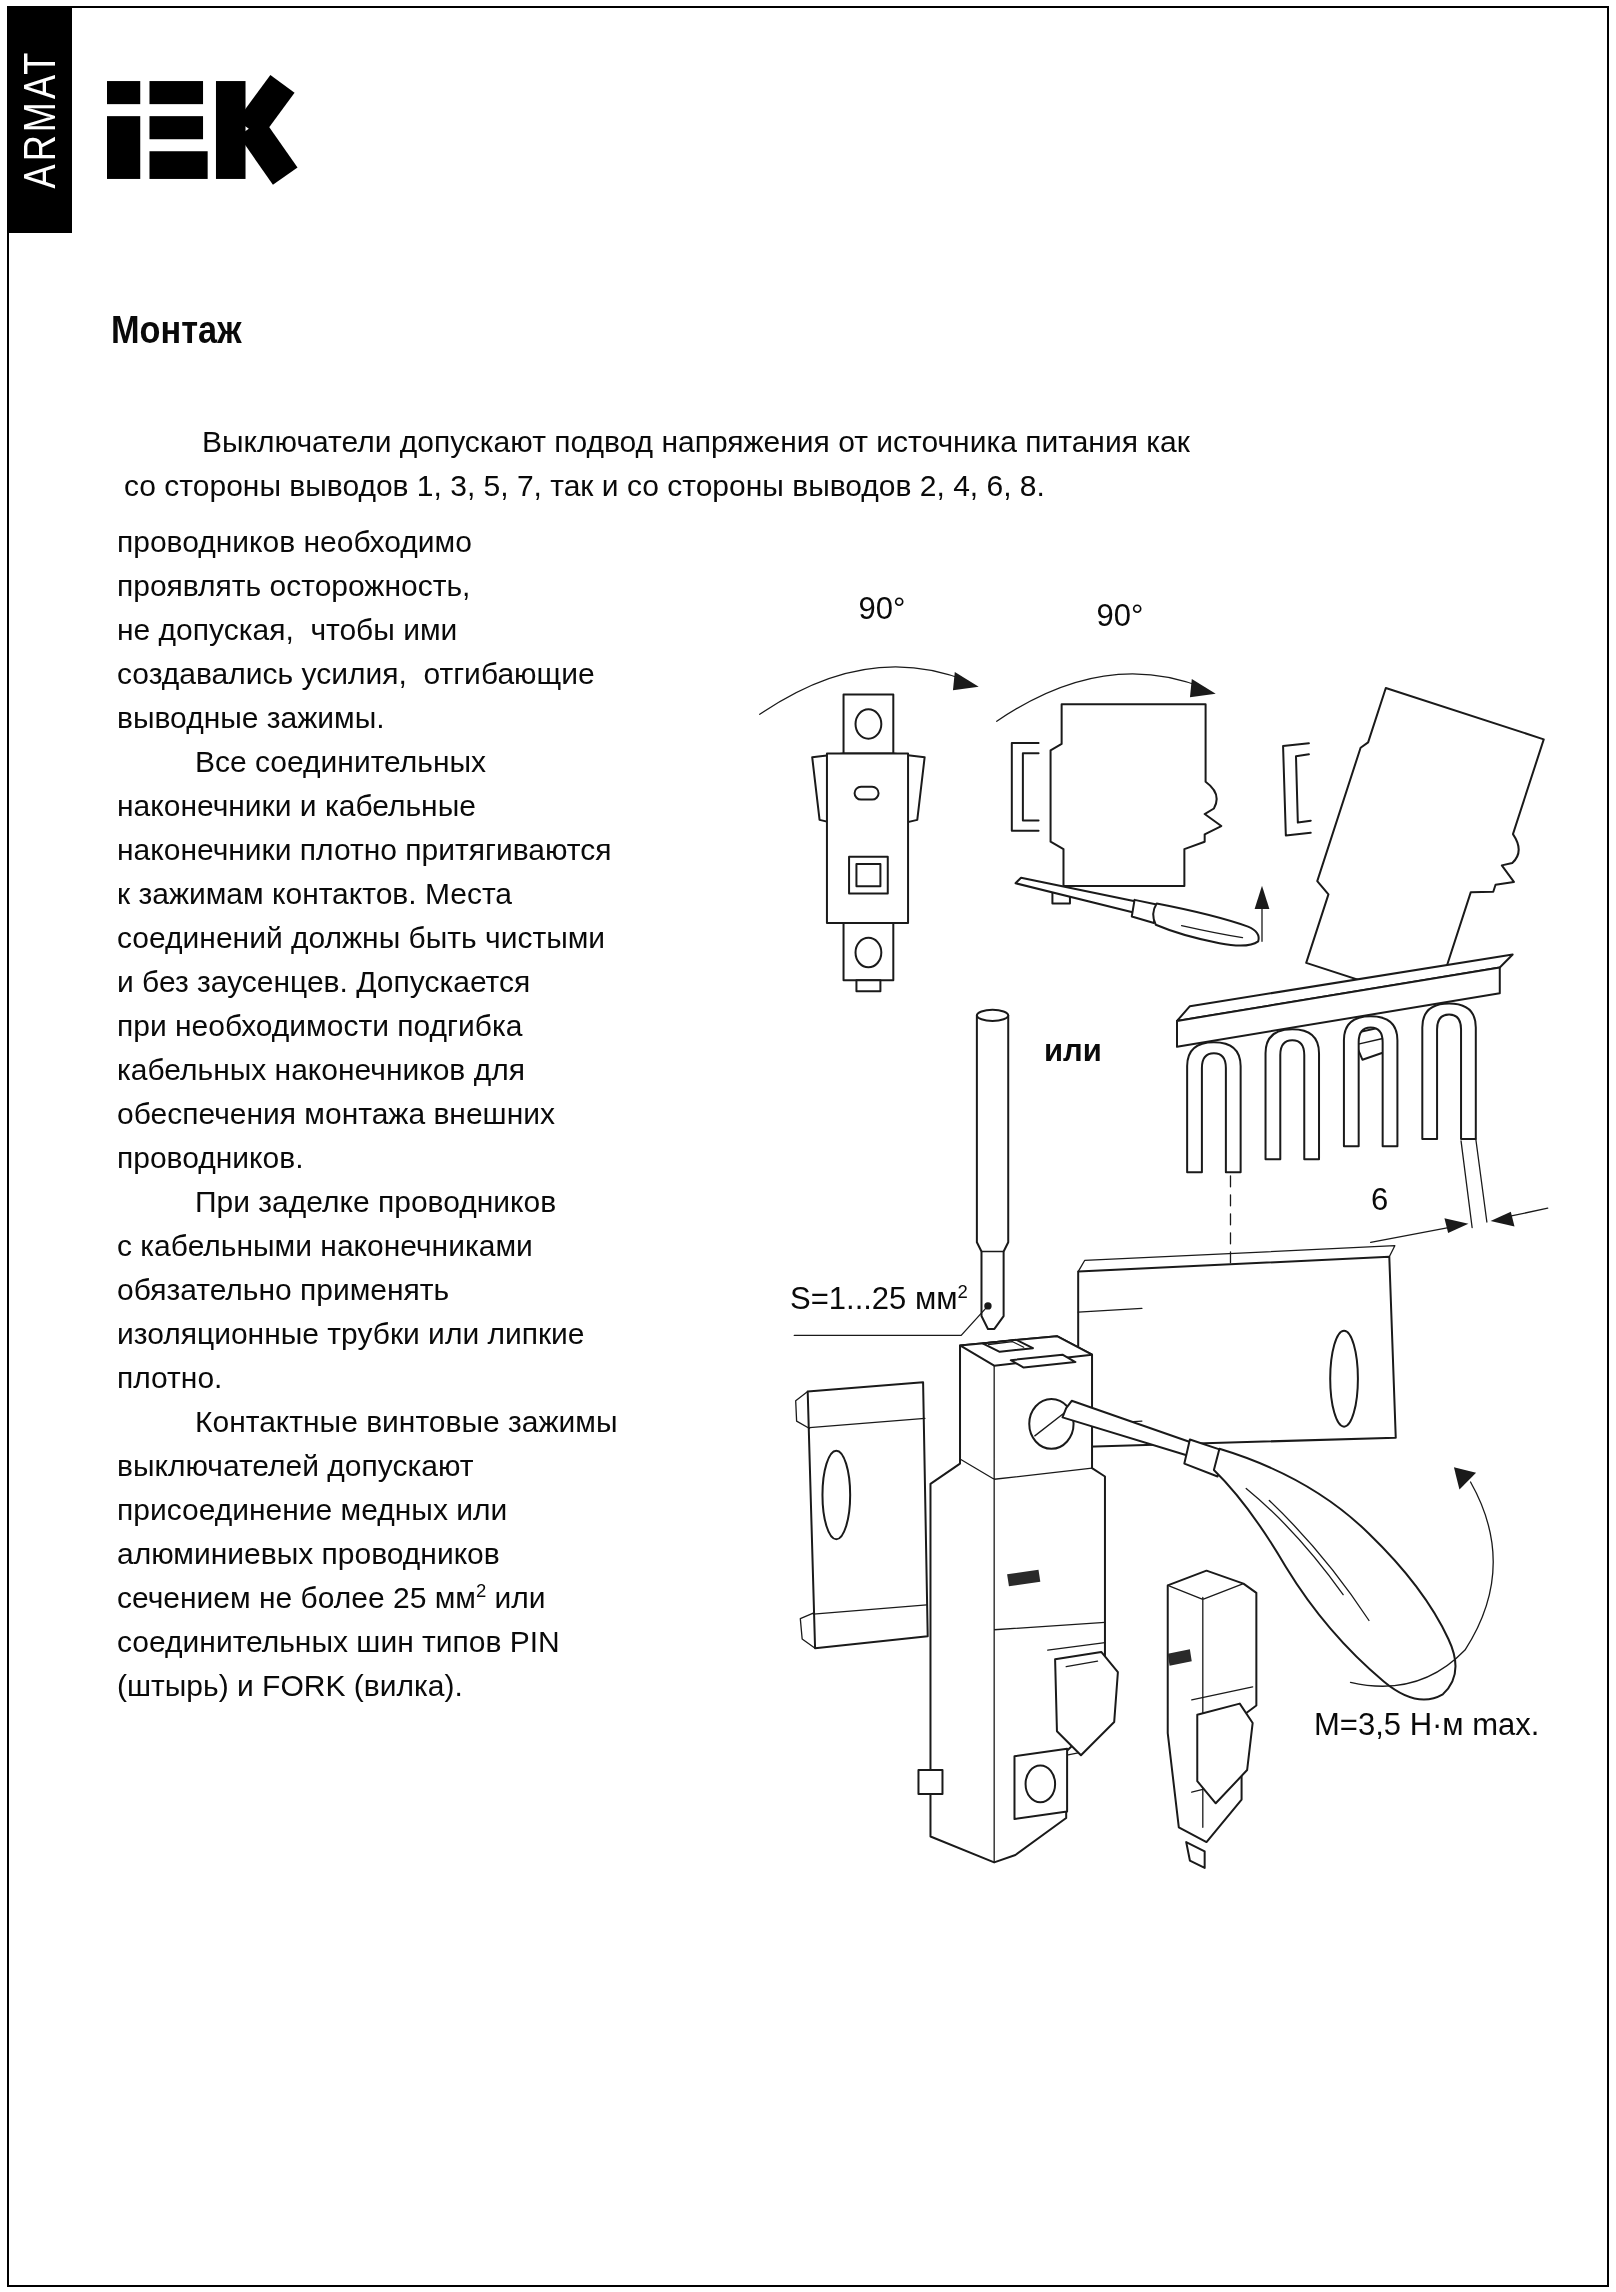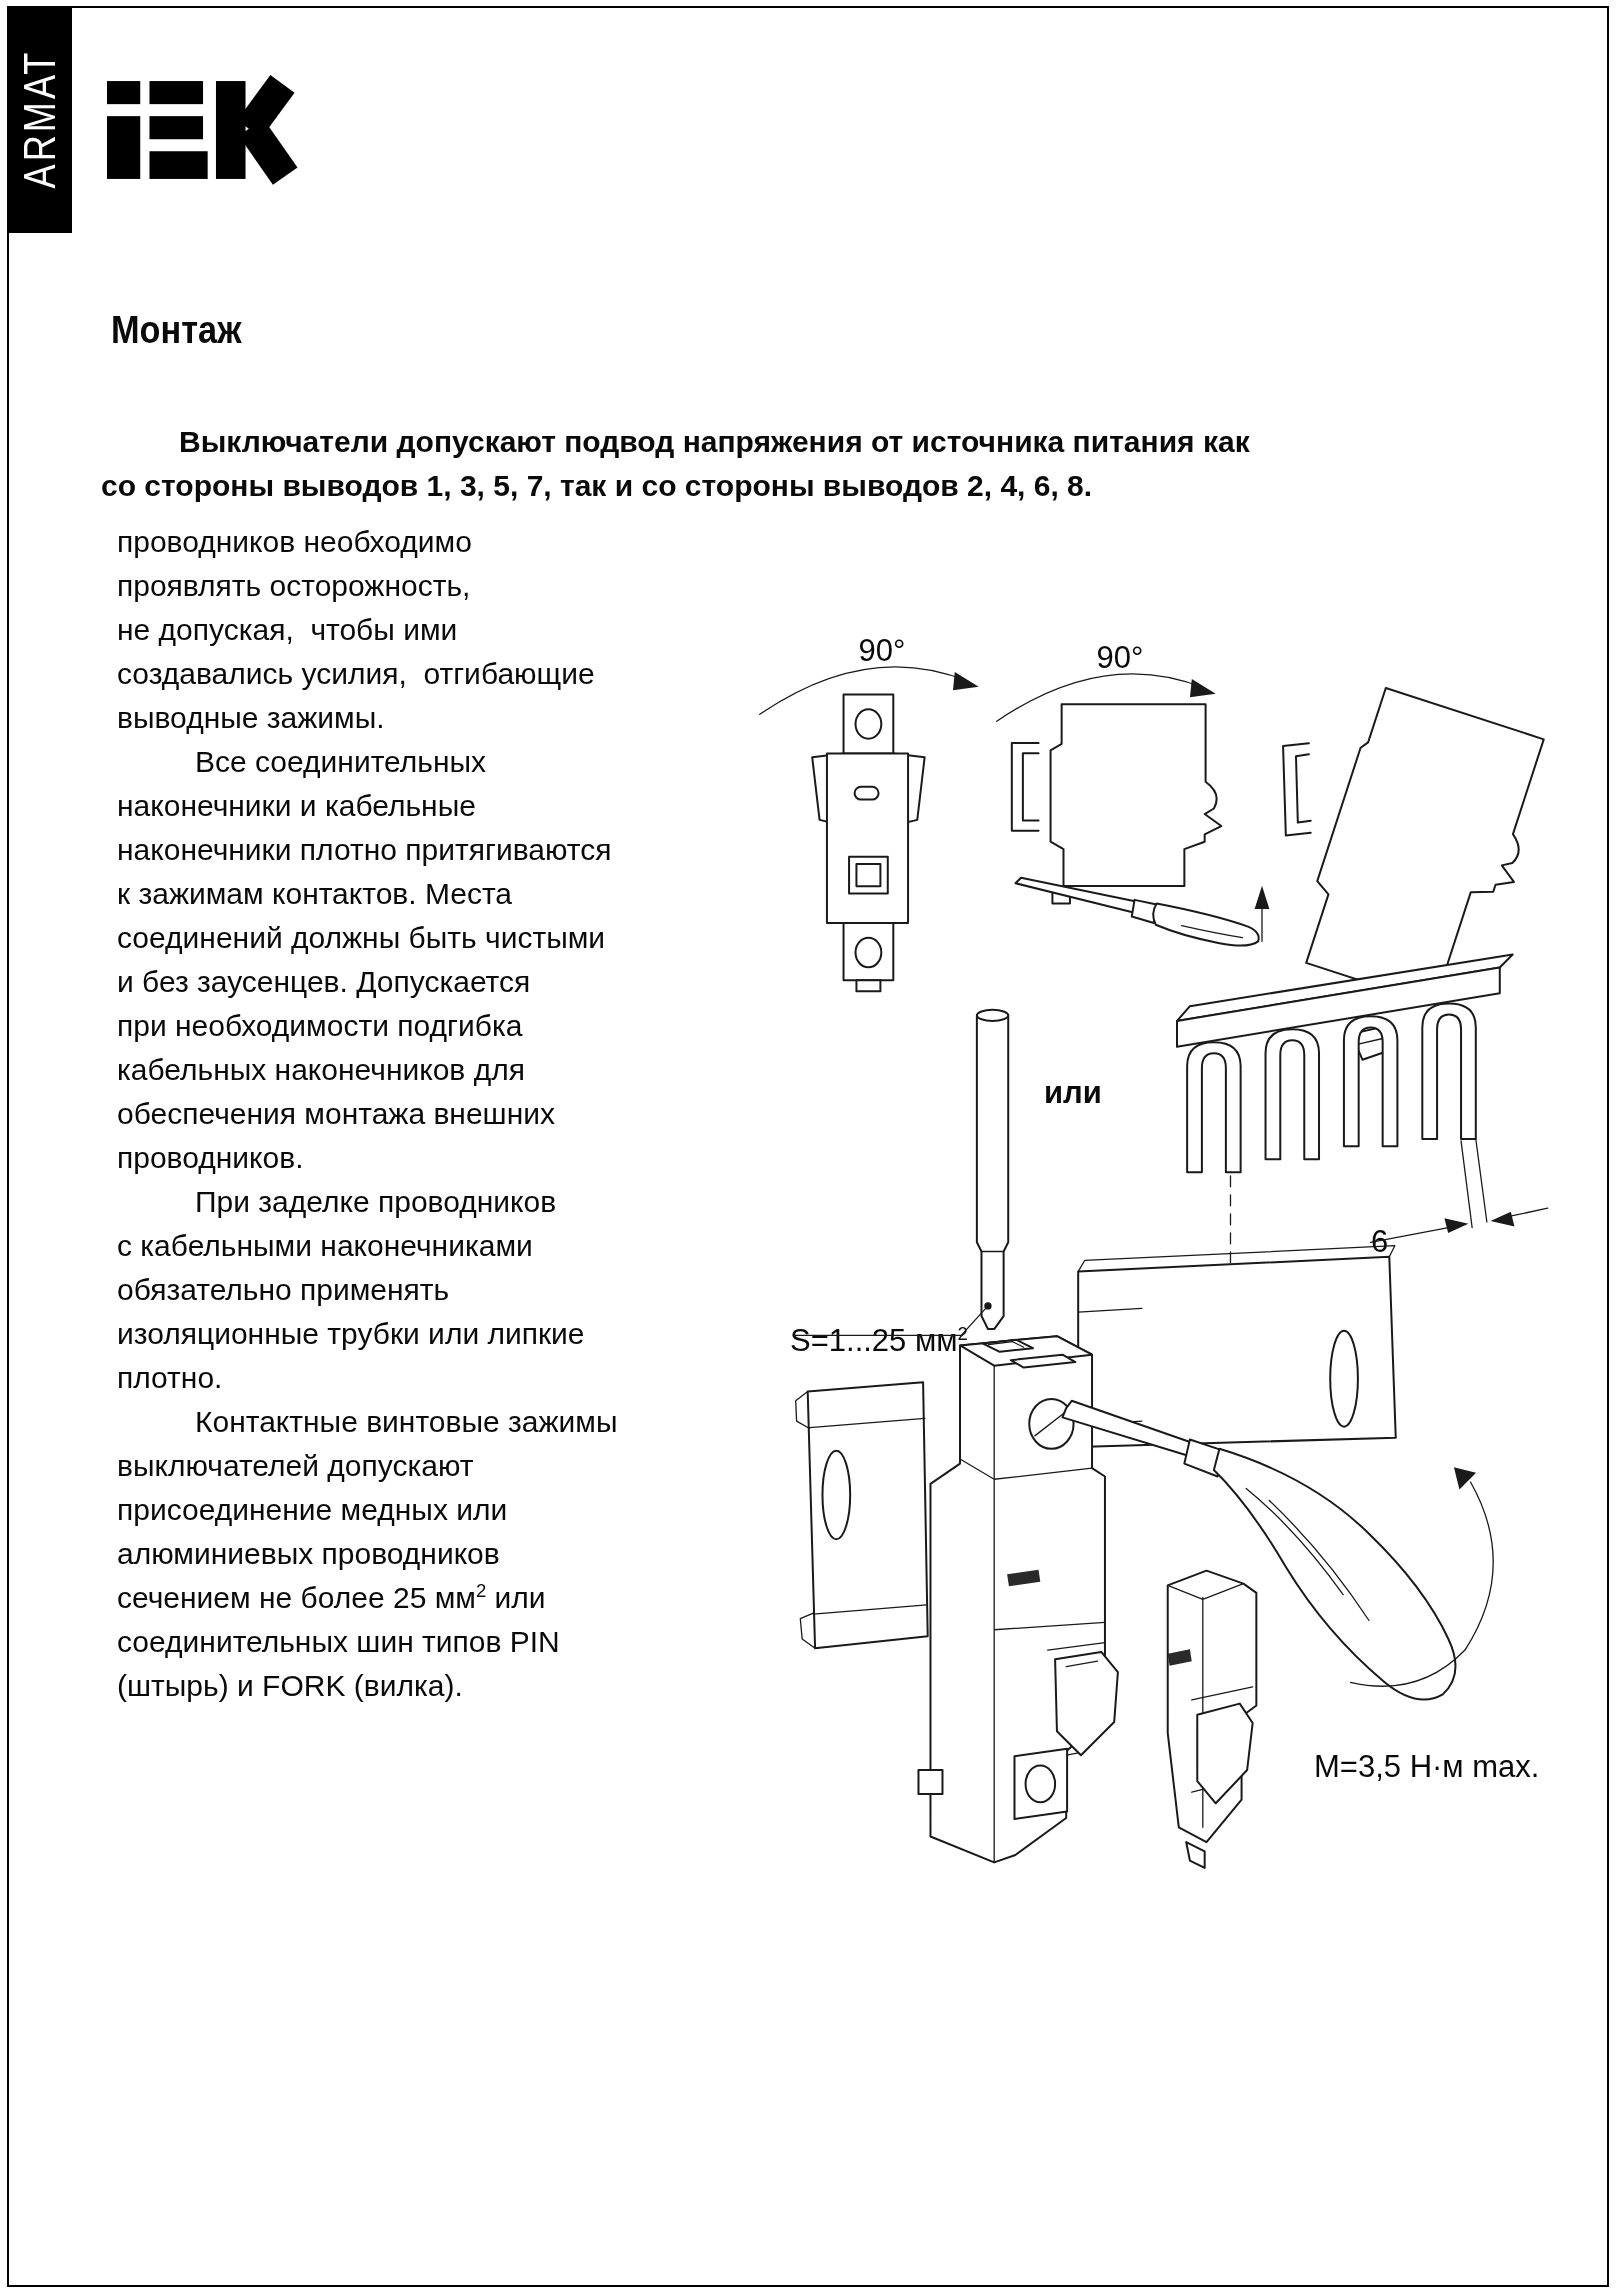--- a/index.html
+++ b/index.html
@@ -13,27 +13,27 @@
              display:flex;align-items:center;justify-content:center;}
   #armat-bar span{color:#fff;font-size:44px;letter-spacing:3.7px;white-space:nowrap;
              transform:rotate(-90deg) scaleX(0.82);}
   
   #iek-logo{position:absolute;left:107px;top:81px;}
   
   #title{position:absolute;left:111px;top:308px;font-size:39px;font-weight:bold;
          transform:scaleX(0.88);transform-origin:left top;}
   
   .textblock{position:absolute;font-size:30px;}
-  #intro{left:101px;top:420px;width:1403px;font-weight:bold;}
+  #intro{left:124px;top:420px;width:1403px;}
   #body-column{left:117px;top:520px;width:591px;}
   .tline{white-space:pre;height:44px;line-height:44px;}
   .tline.indent{padding-left:78px;}
   sup{font-size:18.5px;line-height:0;vertical-align:super;}
   
-  .diag-label{position:absolute;font-size:31px;white-space:pre;margin-top:42px;}
+  .diag-label{position:absolute;font-size:31px;white-space:pre;}
   #rot1{left:831px;top:591px;width:102px;text-align:center;}
   #rot2{left:1069px;top:598px;width:102px;text-align:center;}
   #or-label{left:1044px;top:1033px;font-weight:bold;}
   #wire-label{left:790px;top:1281px;}
   #dim6{left:1371px;top:1182px;}
   #torque{left:1314px;top:1707px;}
   svg{position:absolute;overflow:visible;}
   svg *{vector-effect:non-scaling-stroke;}
   .ln{stroke:#1a1a1a;stroke-width:2;fill:none;stroke-linejoin:round;stroke-linecap:round;}
   .shp{stroke:#1a1a1a;stroke-width:2;fill:#fff;stroke-linejoin:round;}

